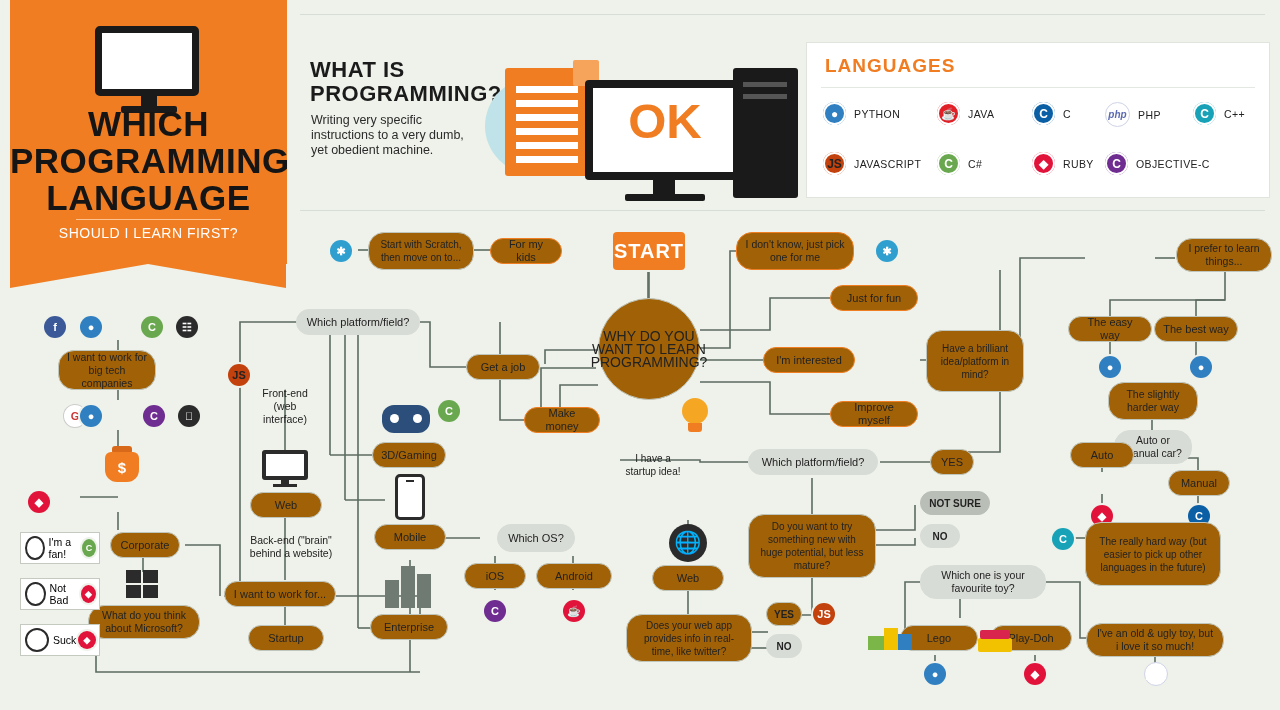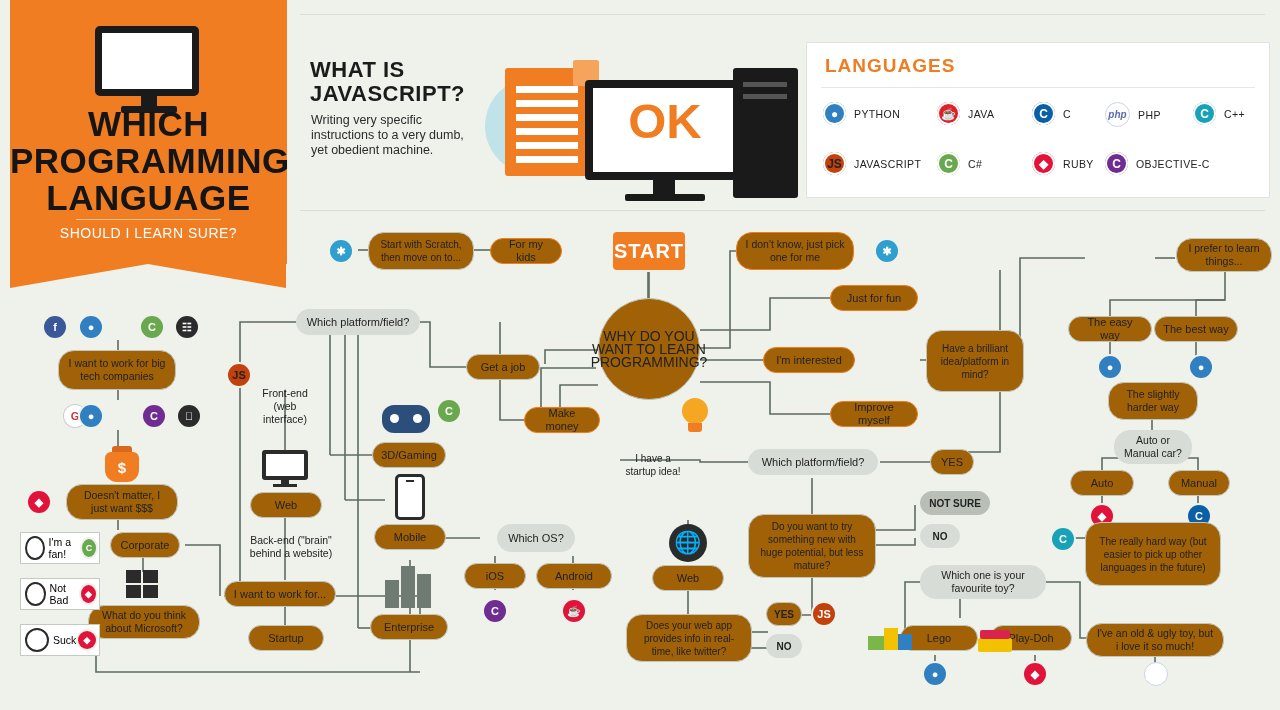--- a/index.html
+++ b/index.html
@@ -167,28 +167,28 @@
       <div class="screen"></div>
         <div class="neck"></div>
         <div class="base"></div>
     </div>
     <h1>
       <span>WHICH</span><br>
       <span>PROGRAMMING</span><br>
       <span>LANGUAGE</span>
     </h1>
     <div class="rule"></div>
-    <div class="sub">SHOULD I LEARN SURE?</div>
+    <div class="sub">SHOULD I LEARN FIRST?</div>
   </div>
 
   <div class="sep-top"></div>
   <div class="sep-mid"></div>
 
   <div class="what-title">
-    <span>WHAT IS</span><br><span>JAVASCRIPT?</span>
+    <span>WHAT IS</span><br><span>PROGRAMMING?</span>
   </div>
   <div class="what-body">Writing very specific instructions to a very dumb, yet obedient machine.</div>
 
   <div class="illus">
     <div class="circ-blue"></div>
     <div class="doc">
       <div class="curl"></div>
       <div class="ln" style="top:18px"></div>
         <div class="ln" style="top:32px"></div>
       <div class="ln" style="top:46px"></div>
@@ -364,40 +364,39 @@
 
   <div class="node" style="left:1176px;top:238px;width:96px;height:34px;font-size:10.5px;">I prefer to learn things...</div>
 
   <div class="node" style="left:1068px;top:316px;width:84px;height:26px;">The easy way</div>
   <div class="node" style="left:1154px;top:316px;width:84px;height:26px;">The best way</div>
   <div class="chip b-python" style="left:1099px;top:356px;">●</div>
   <div class="chip b-python" style="left:1190px;top:356px;">●</div>
 
   <div class="node" style="left:1108px;top:382px;width:90px;height:38px;font-size:10.5px;">The slightly harder way</div>
   <div class="node grey" style="left:1114px;top:430px;width:78px;height:34px;font-size:10.5px;">Auto or Manual car?</div>
-  <div class="node" style="left:1070px;top:470px;width:64px;height:26px;">Auto</div>
+  <div class="node" style="left:1070px;top:442px;width:64px;height:26px;">Auto</div>
   <div class="node" style="left:1168px;top:470px;width:62px;height:26px;">Manual</div>
   <div class="chip b-ruby" style="left:1091px;top:505px;">◆</div>
   <div class="chip b-c" style="left:1188px;top:505px;">C</div>
   <div class="node" style="left:1085px;top:522px;width:136px;height:64px;font-size:10px;">The really hard way (but easier to pick up other languages in the future)</div>
   <div class="chip b-cpp" style="left:1052px;top:528px;">C</div>
 
   <div class="node grey" style="left:296px;top:309px;width:124px;height:26px;">Which platform/field?</div>
 
-  <div class="node" style="left:58px;top:350px;width:118px;height:40px;font-size:10.5px;">I want to work for big tech companies</div>
+  <div class="node" style="left:58px;top:350px;width:98px;height:40px;font-size:10.5px;">I want to work for big tech companies</div>
   <div class="chip" style="left:44px;top:316px;background:#3b5998;">f</div>
   <div class="chip b-python" style="left:80px;top:316px;">●</div>
   <div class="chip b-cs" style="left:141px;top:316px;">C</div>
   <div class="chip" style="left:176px;top:316px;background:#2b2b2b;">☷</div>
   <div class="chip" style="left:64px;top:405px;background:#fff;color:#c33;box-shadow:0 0 0 1px #ccc;">G</div>
   <div class="chip b-python" style="left:80px;top:405px;">●</div>
   <div class="chip b-objc" style="left:143px;top:405px;">C</div>
   <div class="chip" style="left:178px;top:405px;background:#2b2b2b;"></div>
 
-  <div class="node" style="left:66px;top:484px;width:112px;height:36px;font-size:10.5px;">Doesn't matter, I just want $$$</div>
   <div class="chip b-ruby" style="left:28px;top:491px;">◆</div>
 
   <div class="node" style="left:110px;top:532px;width:70px;height:26px;">Corporate</div>
   <div class="winlogo" style="position:absolute;left:126px;top:570px;">
     <i style="left:0;top:0"></i>
       <i style="left:17px;top:0"></i>
       <i style="left:0;top:15px"></i>
       <i style="left:17px;top:15px"></i>
   </div>
   <div class="node" style="left:88px;top:605px;width:112px;height:34px;font-size:10.5px;">What do you think about Microsoft?</div>

